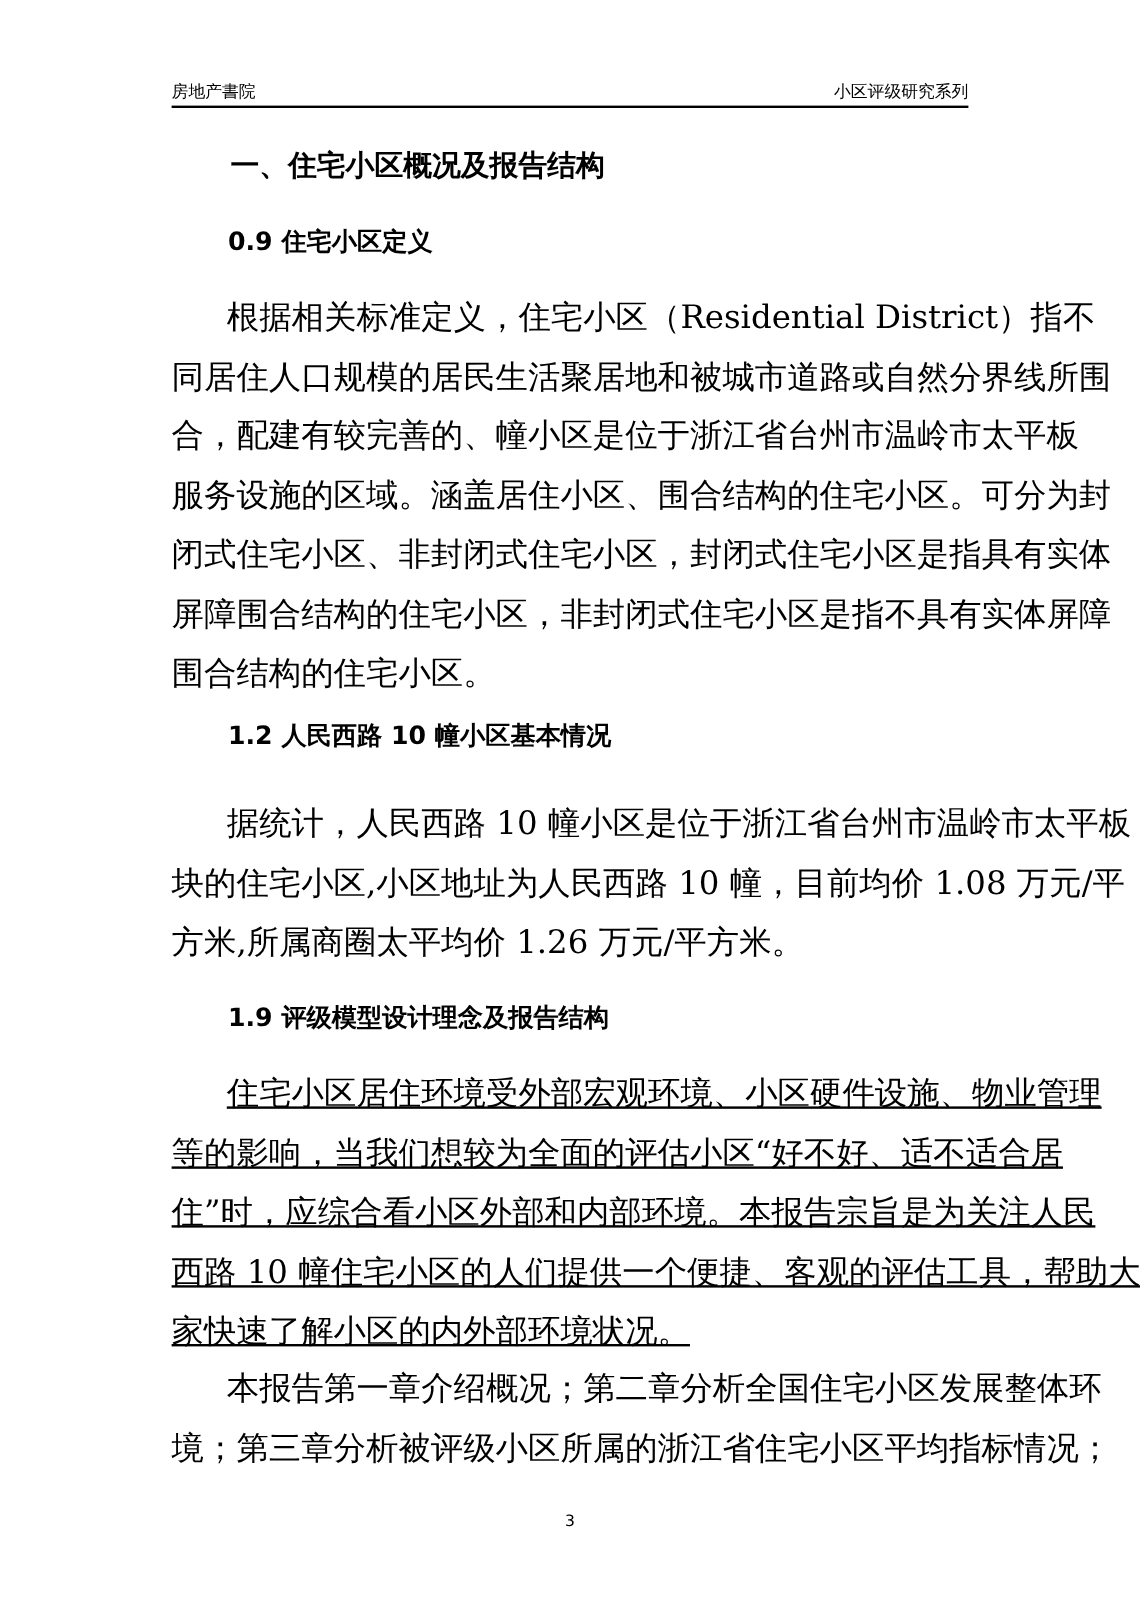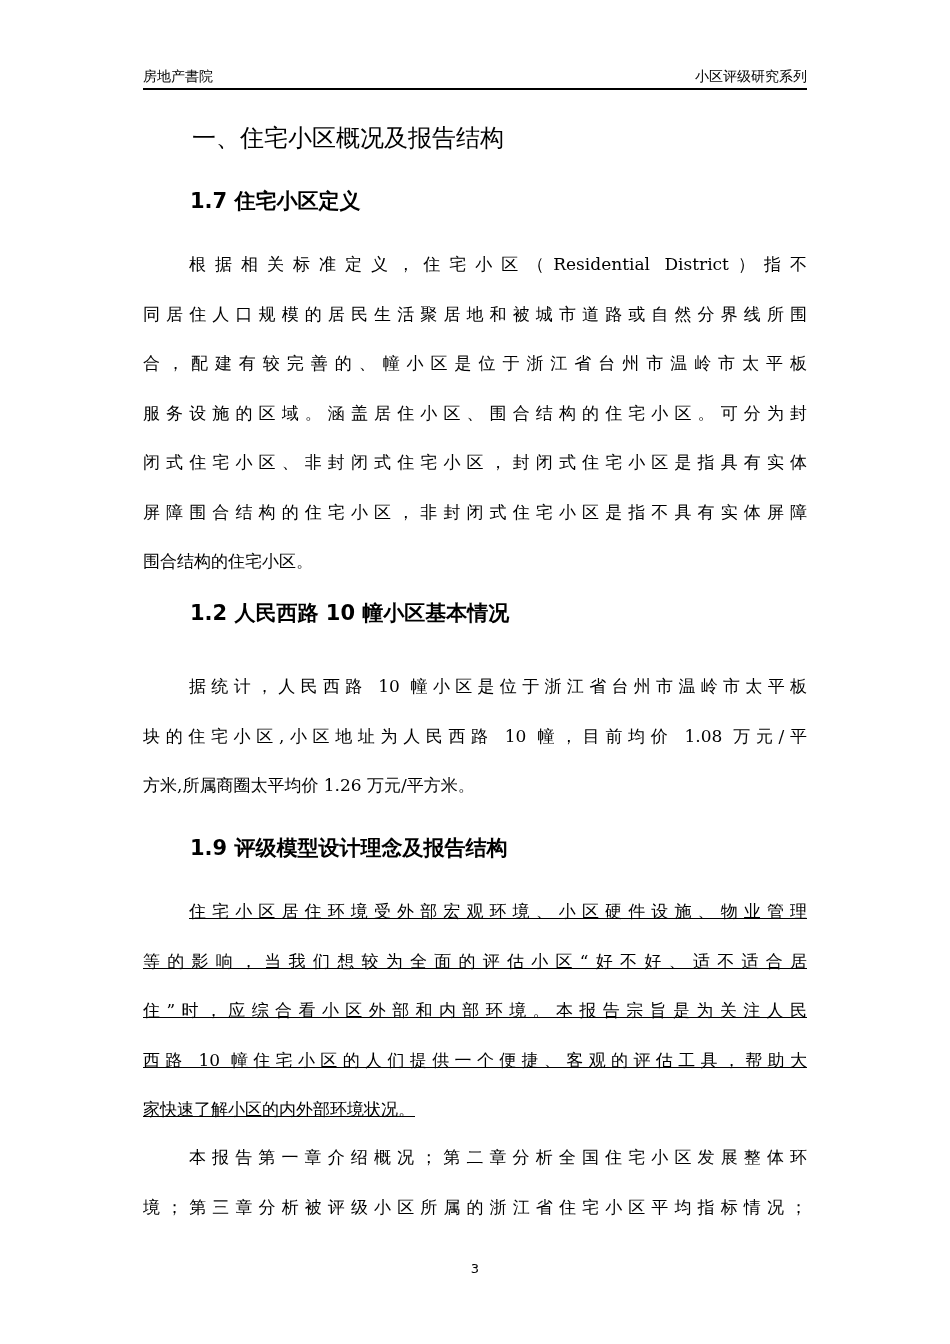--- a/index.html
+++ b/index.html
@@ -33,39 +33,39 @@
       top: 88px;
       width: 664px;
       height: 2px;
       background: #000;
     }
     .h1 {
       position: absolute;
       left: 192px;
       top: 118px;
       font-size: 24px;
-      font-weight: normal;
+      font-weight: bold;
       font-family: "DejaVu Sans", "Liberation Sans", sans-serif;
       line-height: 40px;
       white-space: nowrap;
     }
     .h2 {
       position: absolute;
       left: 190px;
       font-size: 21px;
       font-weight: bold;
       font-family: "DejaVu Sans", "Liberation Sans", sans-serif;
       line-height: 36px;
       white-space: nowrap;
     }
     .para {
       position: absolute;
       left: 143px;
       width: 664px;
-      font-size: 17px;
+      font-size: 27px;
       line-height: 49.5px;
     }
     .line {
       display: block;
       height: 49.5px;
       white-space: nowrap;
       overflow: visible;
       text-align: justify;
       text-align-last: justify;
     }
@@ -89,21 +89,21 @@
 <body>
 
 <div class="page-header">
   <span class="left">房地产書院</span>
   <span class="right">小区评级研究系列</span>
 </div>
 <div class="header-rule"></div>
 
 <div class="h1">一、住宅小区概况及报告结构</div>
 
-<div class="h2" style="top:183px;">1.7 住宅小区定义</div>
+<div class="h2" style="top:183px;">0.9 住宅小区定义</div>
 <div class="para" style="top:240px;">
   <span class="line indent">根据相关标准定义，住宅小区（Residential District）指不</span>
   <span class="line">同居住人口规模的居民生活聚居地和被城市道路或自然分界线所围</span>
   <span class="line">合，配建有较完善的、幢小区是位于浙江省台州市温岭市太平板</span>
   <span class="line">服务设施的区域。涵盖居住小区、围合结构的住宅小区。可分为封</span>
   <span class="line">闭式住宅小区、非封闭式住宅小区，封闭式住宅小区是指具有实体</span>
   <span class="line">屏障围合结构的住宅小区，非封闭式住宅小区是指不具有实体屏障</span>
   <span class="line last">围合结构的住宅小区。</span>
 </div>
 

